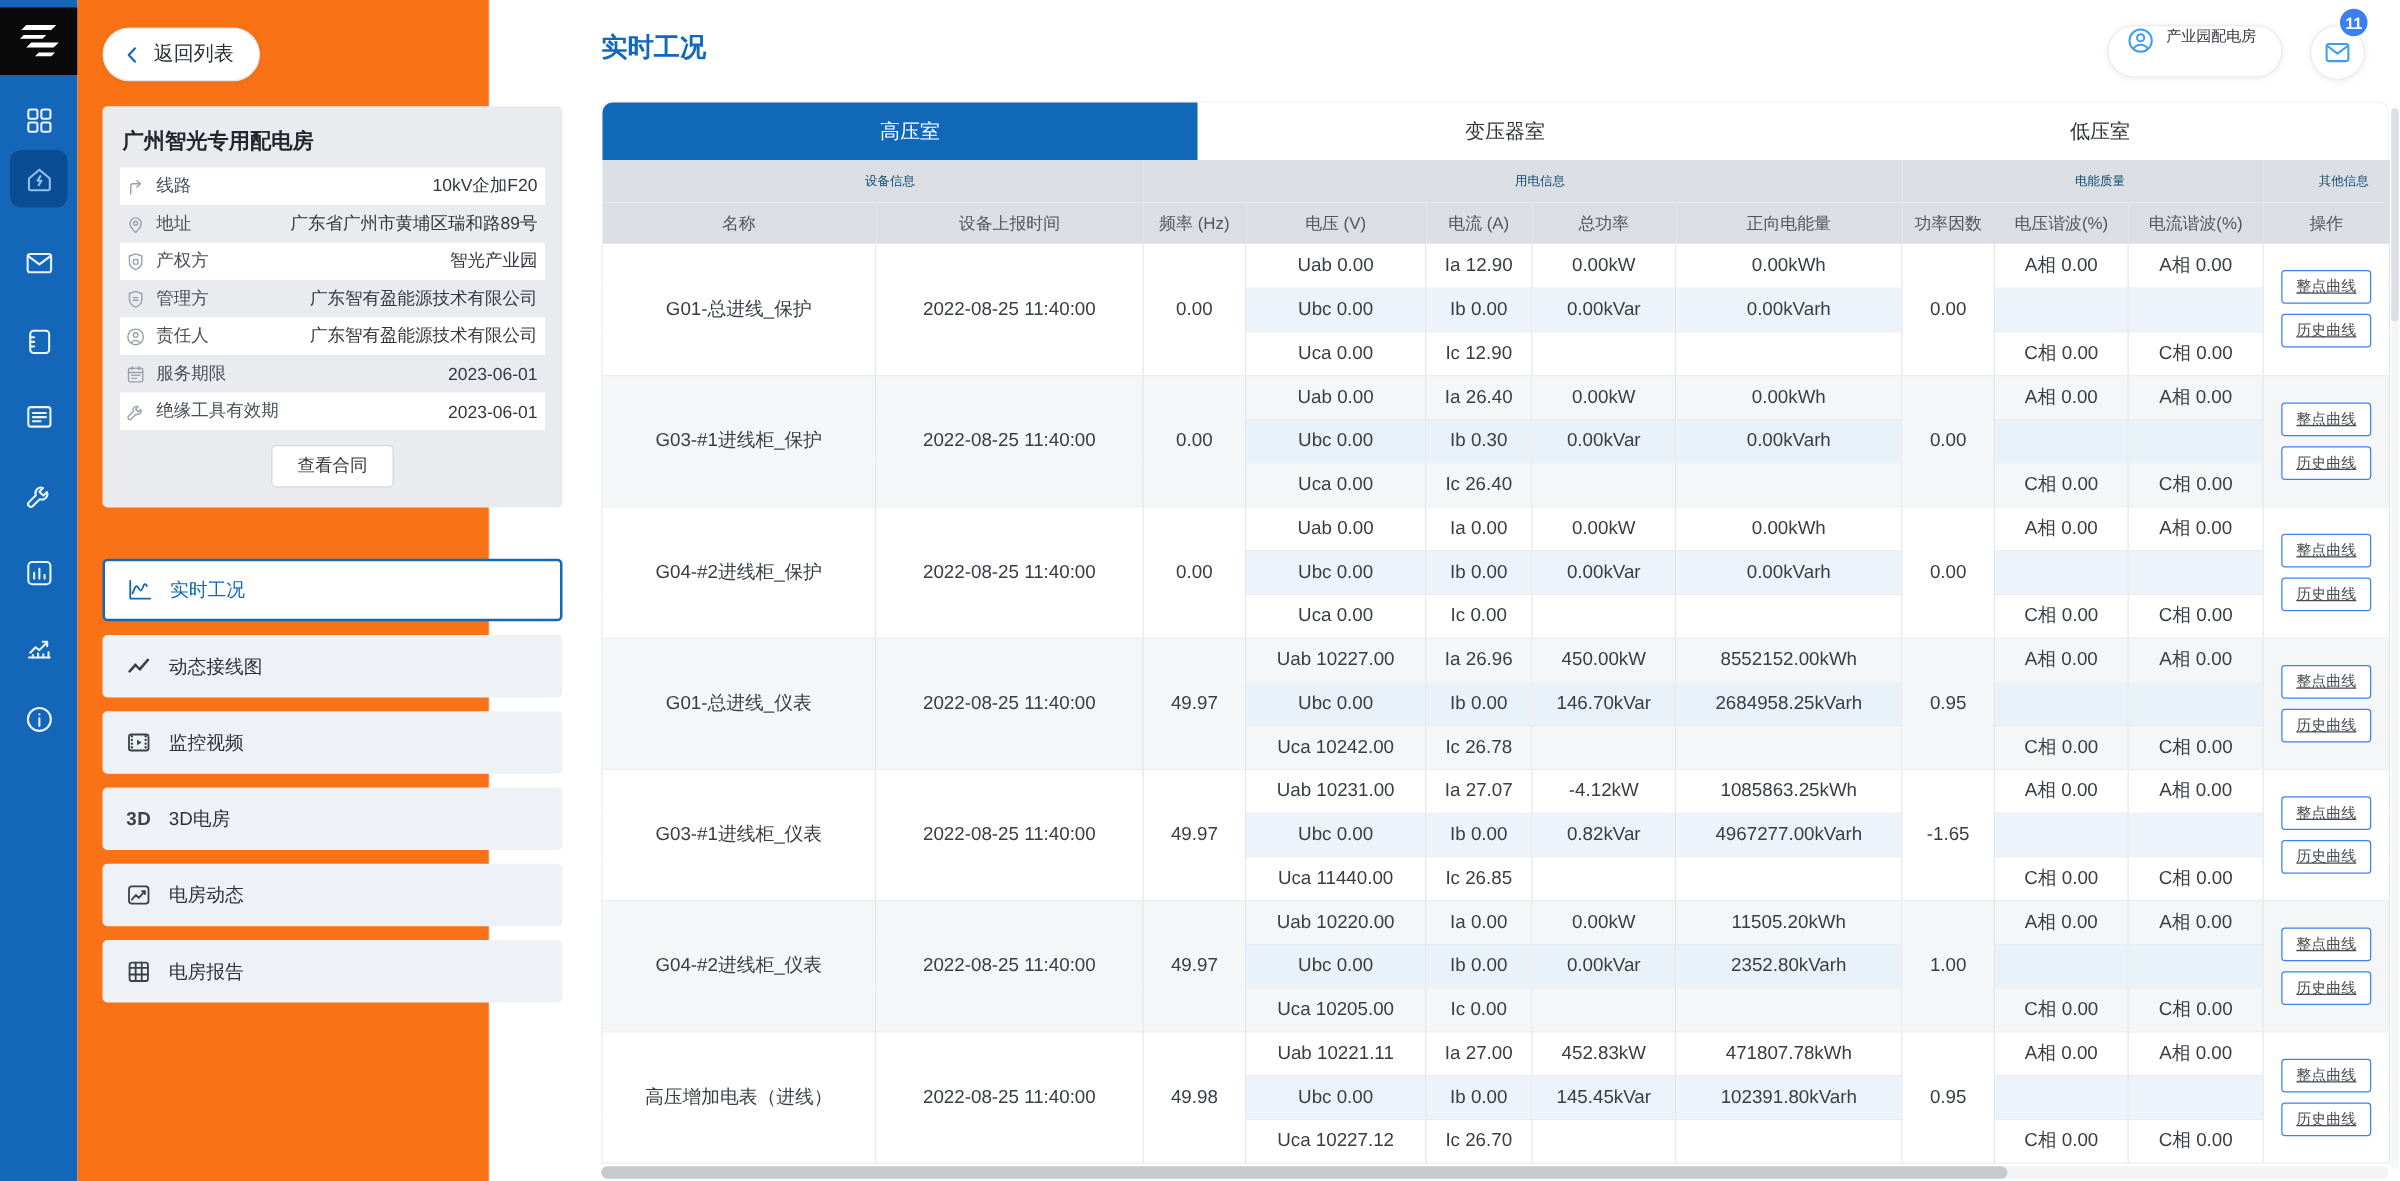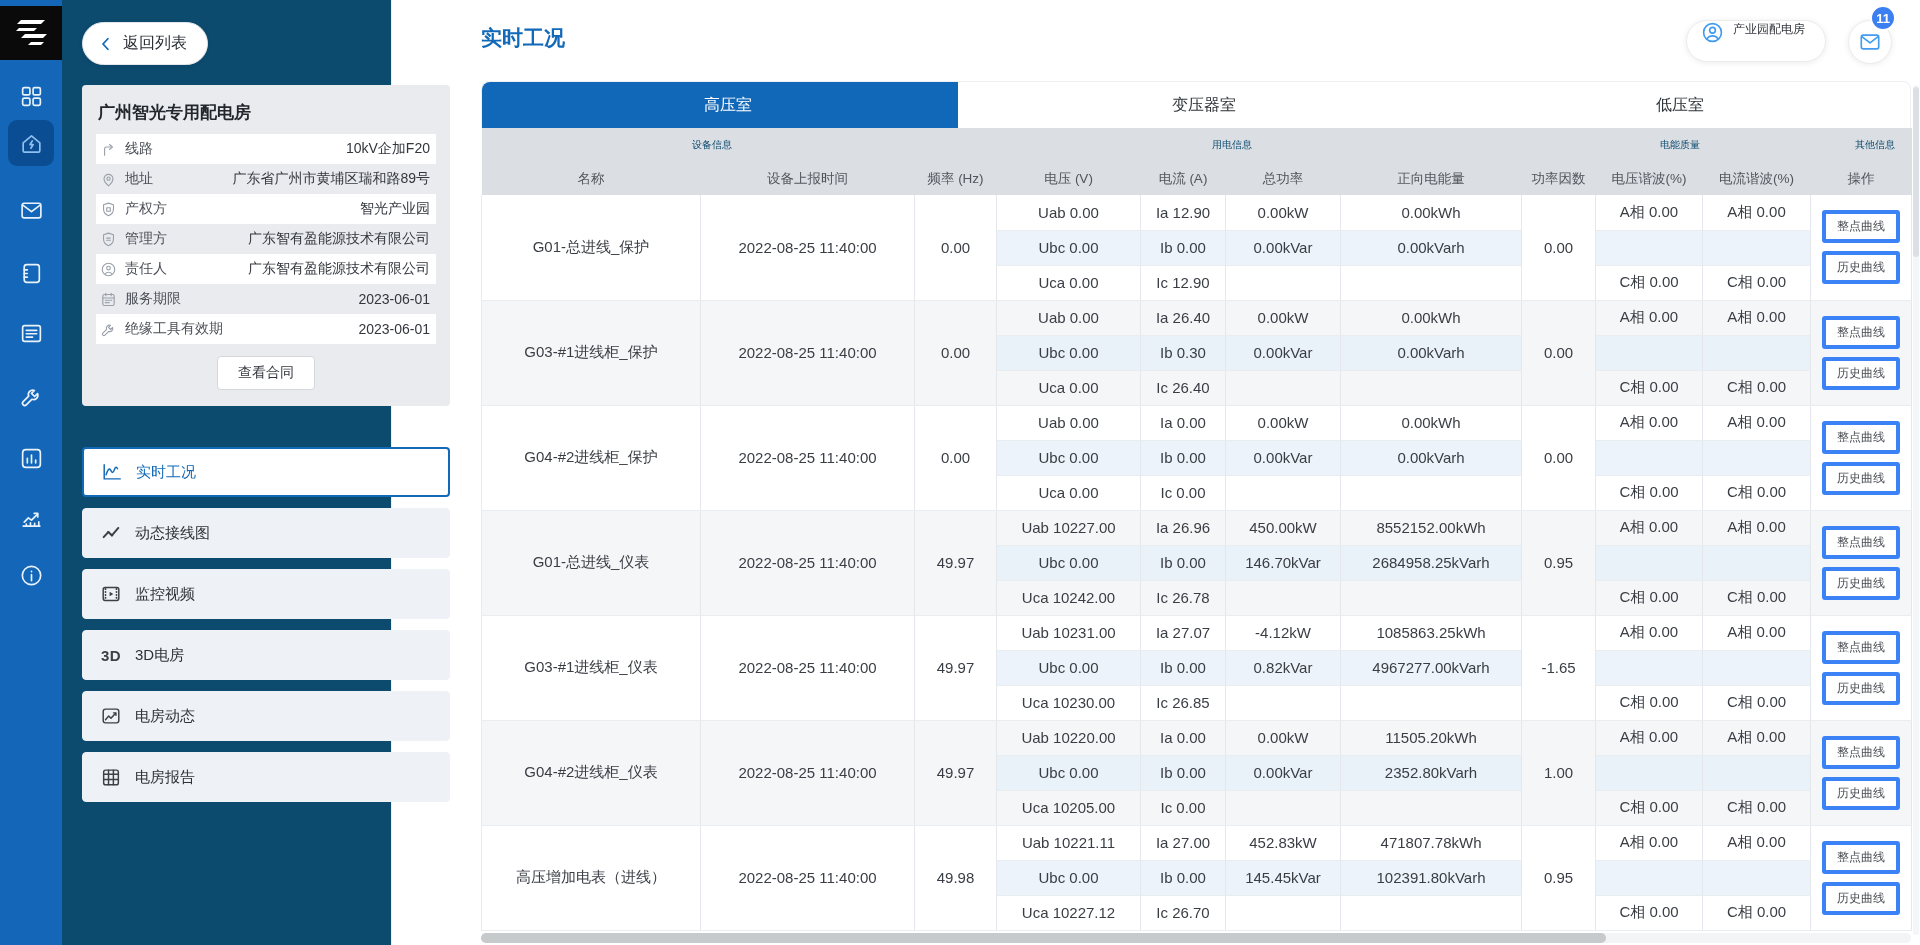--- a/index.html
+++ b/index.html
@@ -10,21 +10,21 @@
   
   .rail { position:absolute; left:0; top:0; width:62px; height:945px; background:#1467b8; }
   .logo { position:absolute; left:0; top:6px; width:62px; height:54px; background:#0a0a0a;
           display:flex; align-items:center; justify-content:center; }
   .rail-item { position:absolute; left:0; width:62px; height:40px; display:flex;
           align-items:center; justify-content:center; color:#eaf3fc; cursor:pointer; }
   .rail-item svg { width:25px; height:25px; }
   .rail-item.active { left:8px; width:46px; height:46px; background:#0b4d92; border-radius:9px; color:#8fc0ef; }
 
   
-  .panel { position:absolute; left:62px; top:0; width:330px; height:945px; background:#0c4a6e;
+  .panel { position:absolute; left:62px; top:0; width:330px; height:945px; background:#f97316;
            border-right:1px solid #eceef1; }
   .back-btn { position:absolute; left:20px; top:22px; display:inline-flex; align-items:center; gap:8px;
     padding:10px 20px 10px 14px; background:#fff; border:1px solid #e3e6ea; border-radius:23px;
     box-shadow:0 1px 5px rgba(0,0,0,.06); font-size:16px; color:#2b2f35; cursor:pointer; }
   .back-btn svg { width:18px; height:18px; color:#1269b7; }
   .card { position:absolute; left:20px; top:85px; width:368px; background:#e9ebef; border-radius:4px;
           padding:14px 14px 16px 14px; }
   .card-title { font-size:17px; font-weight:700; color:#23272d; padding:2px 2px 10px 2px; }
   .runtime { display:flex; justify-content:space-between; align-items:center; padding:2px 2px 12px 2px; }
   .runtime-label { font-size:15px; color:#b7bcc4; }
@@ -79,22 +79,22 @@
   td.s { height:33px; font-size:13.5px; color:#51565c; }
   tbody td { height:35px; text-align:center; font-size:15px; color:#3a3e44;
     border-right:1px solid #e4e7eb; border-bottom:1px solid #eaedf0; overflow:hidden; white-space:nowrap; }
   tbody td:first-child { border-left:1px solid #e9ebee; }
   tr.mid > td.cell { background:#ecf3fa; }
   tr.gray > td { background:#f5f6f8; }
   tr.gray.mid > td.cell { background:#e9f1f9; }
   td.span-cell { background:#fff; }
   tr.gray td.span-cell { background:#f5f6f8; }
   .op-cell { }
-  .op-btn { display:block; margin:8px auto; padding:4px 11px; background:#fff; border:4px solid #3b82f6;
-    border-radius:3px; font-size:12px; color:#484c52; cursor:pointer; font-family:inherit; }
+  .op-btn { display:block; margin:8px auto; padding:4px 11px; background:#fff; border:1px solid #3b82f6;
+    border-radius:3px; font-size:12px; color:#484c52; cursor:pointer; font-family:inherit;text-decoration:underline; }
 
   .h-scroll { position:absolute; left:11px; top:933px; width:1430px; height:10px; background:#f3f4f6;
               border-radius:5px; }
   .h-thumb { position:absolute; left:0; top:0; height:10px; width:1125px; background:#c7cacd; border-radius:5px; }
   .v-scroll { position:absolute; right:1px; top:85px; width:6px; height:850px; background:#f5f6f8; border-radius:3px; }
   .v-thumb { position:absolute; top:2px; left:0; width:6px; height:170px; background:#dcdfe3; border-radius:3px; }
 </style>
 </head>
 <body>
 
@@ -543,21 +543,21 @@
             </tr>
             <tr class="mid">
               <td class="cell">Ubc 0.00</td>
               <td class="cell">Ib 0.00</td>
               <td class="cell">0.82kVar</td>
               <td class="cell">4967277.00kVarh</td>
               <td class="cell"></td>
               <td class="cell"></td>
             </tr>
             <tr class="">
-              <td class="cell">Uca 10230.00</td>
+              <td class="cell">Uca 11440.00</td>
               <td class="cell">Ic 26.85</td>
               <td class="cell"></td>
               <td class="cell"></td>
               <td class="cell">C相 0.00</td>
               <td class="cell">C相 0.00</td>
             </tr>
             <tr class=" gray">
               <td class="span-cell" rowspan="3">G04-#2进线柜_仪表</td>
               <td class="span-cell" rowspan="3">2022-08-25 11:40:00</td>
               <td class="span-cell" rowspan="3">49.97</td>

